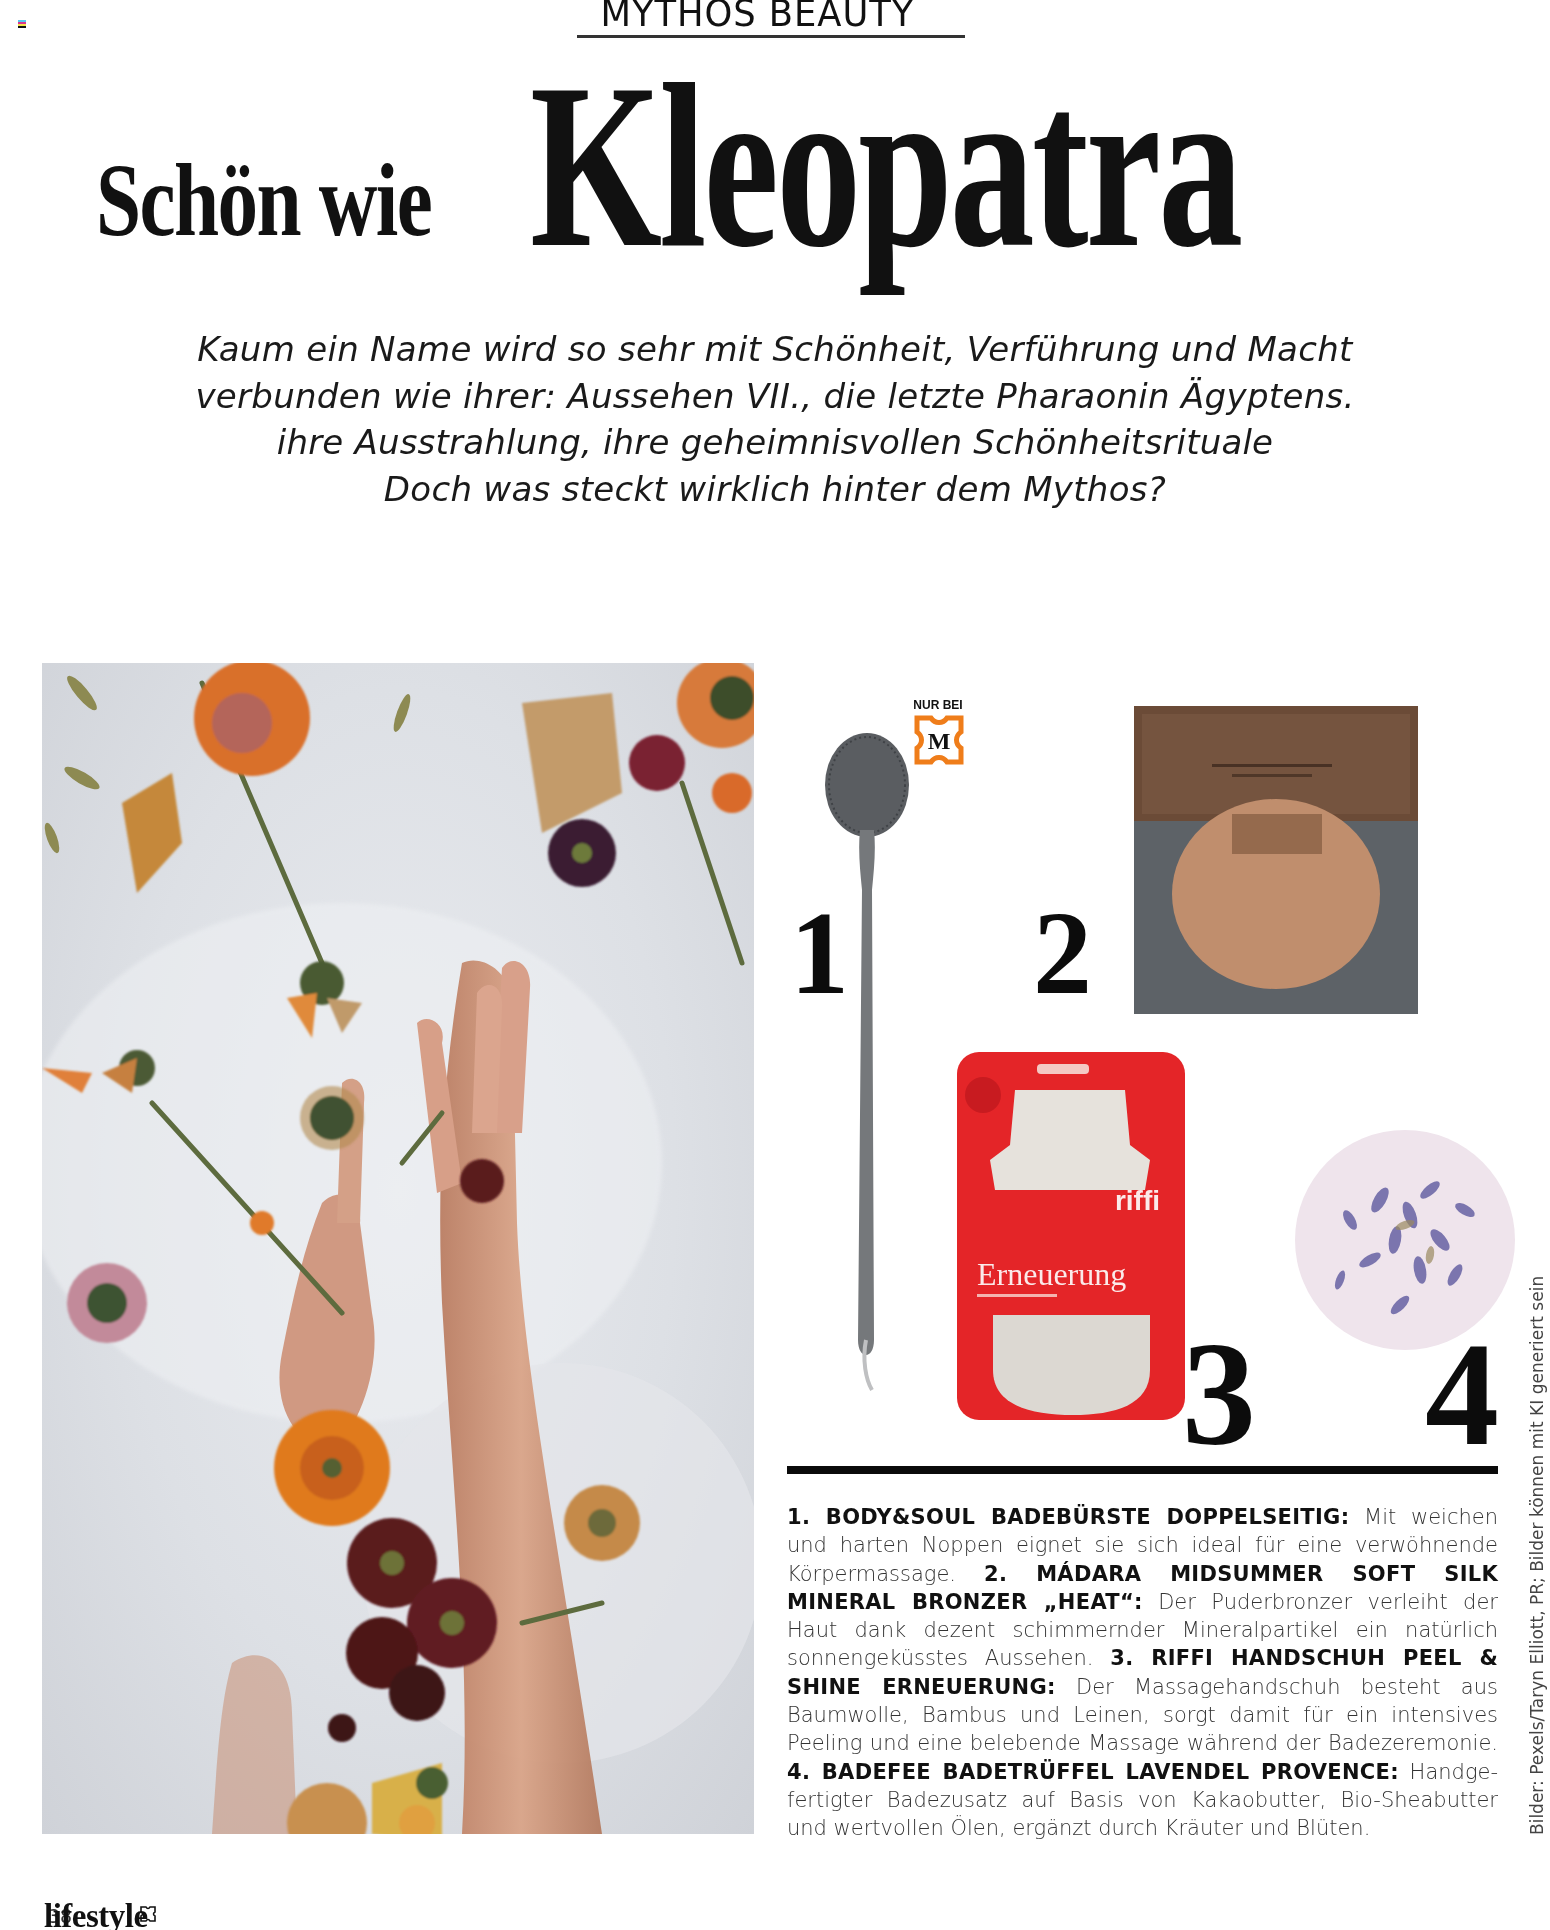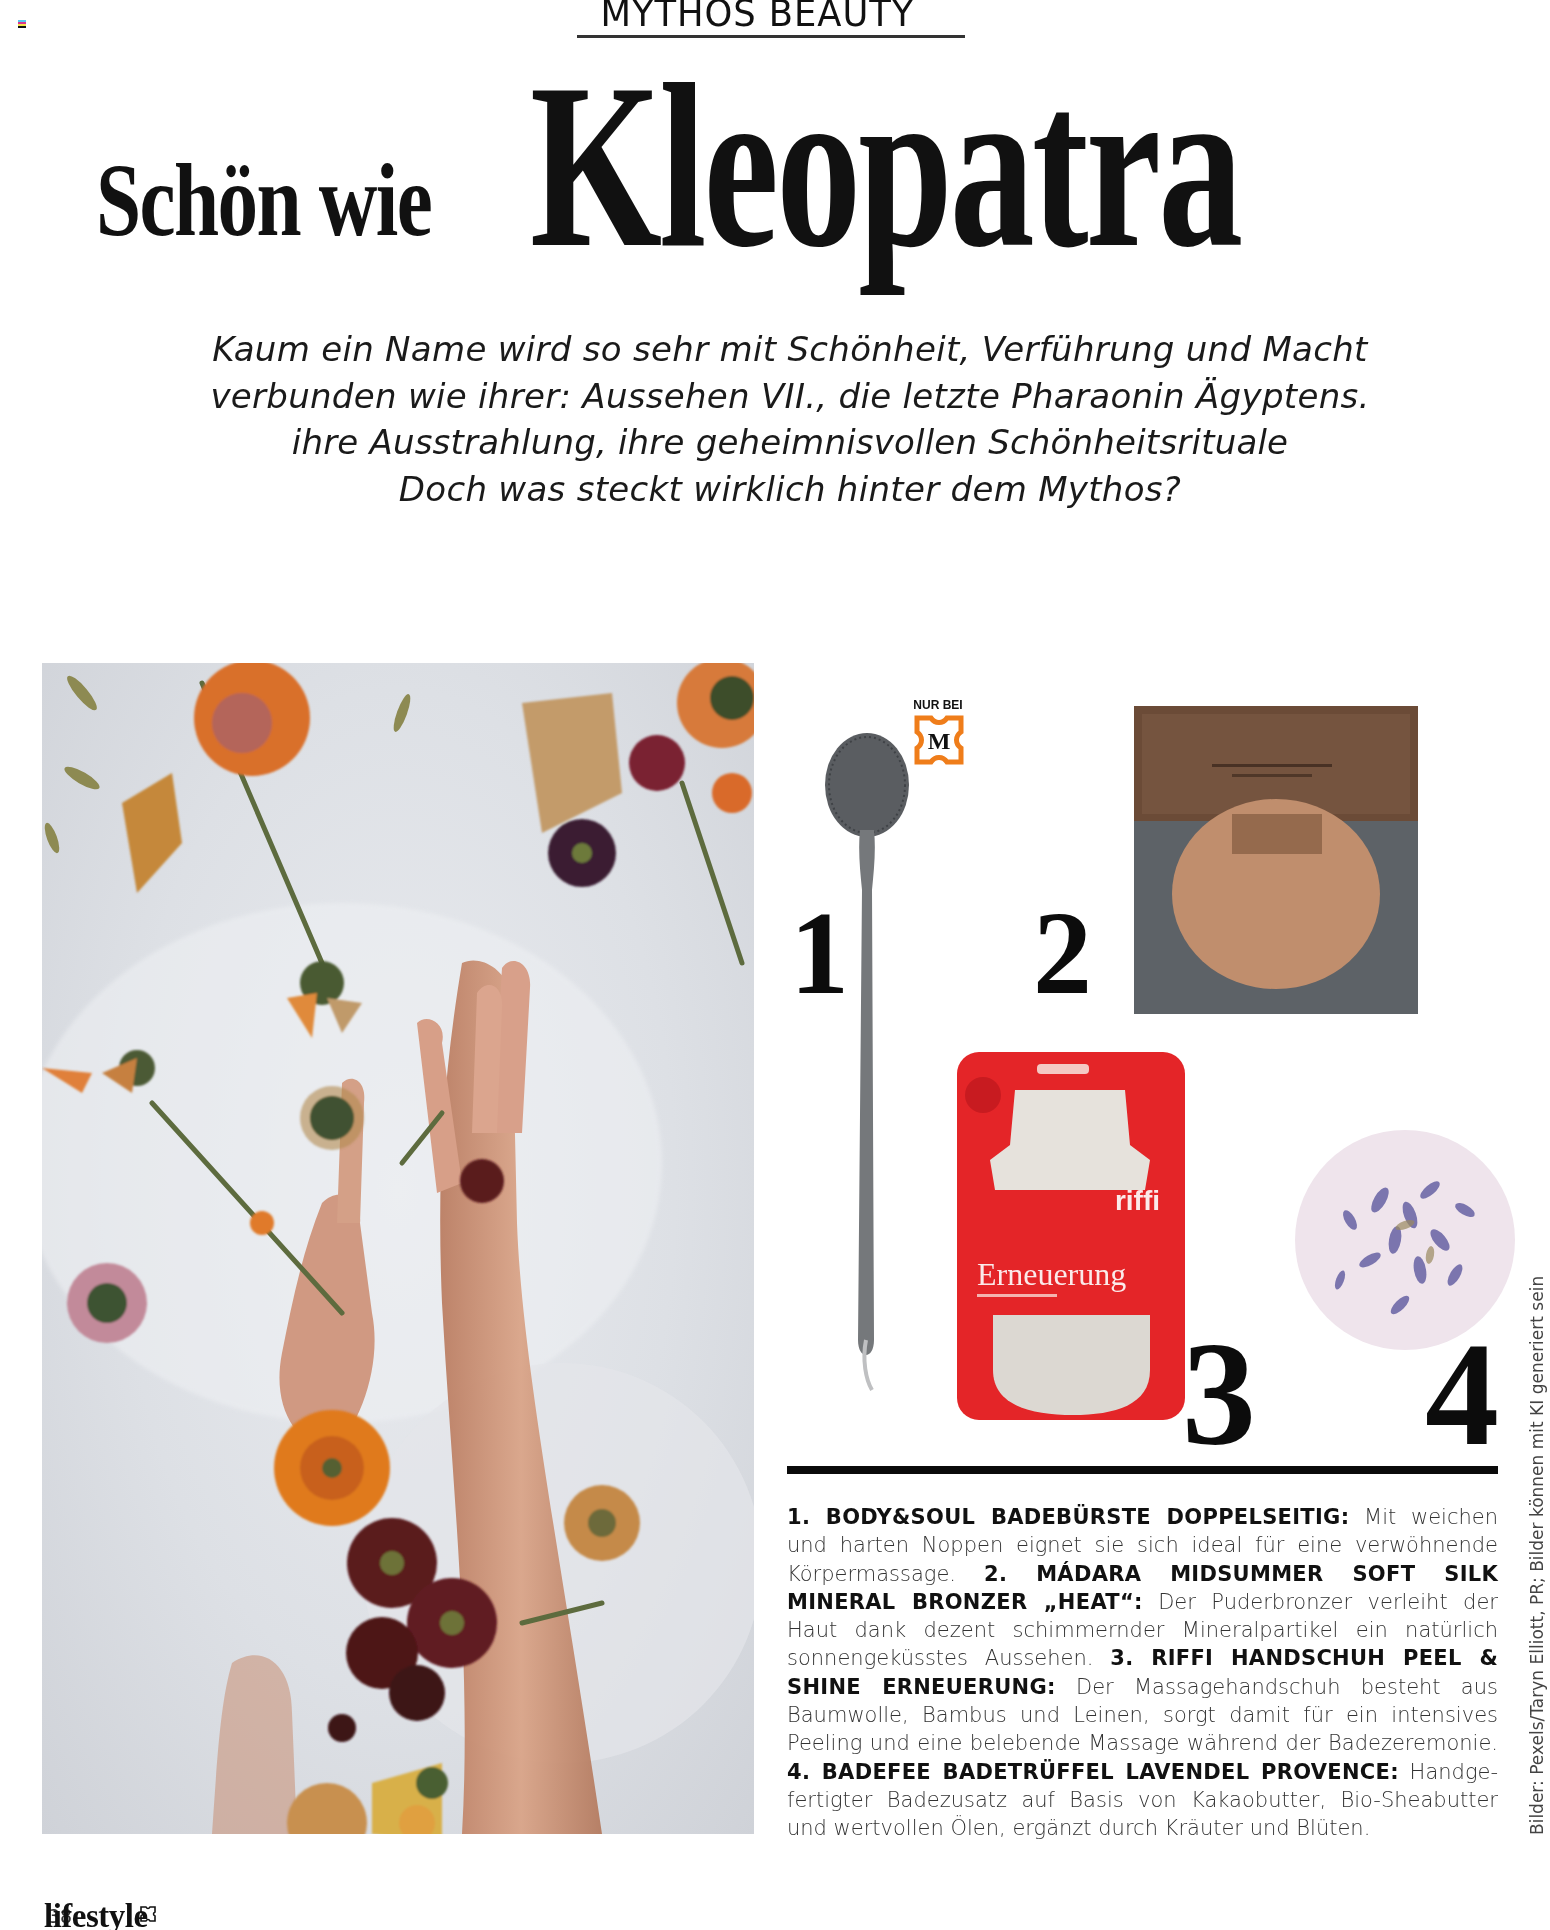--- a/index.html
+++ b/index.html
@@ -8,21 +8,21 @@
 
   .regmark { left:18px; top:20px; width:8px; height:8px; }
   .regmark div { height:2px; }
 
   .kicker { left:577px; top:-8px; width:388px; text-align:center; font-family:"DejaVu Sans", sans-serif; font-size:38px; letter-spacing:1px; line-height:42px; color:#111; font-weight:normal; transform:scaleX(0.93); transform-origin:left top; }
   .kicker-line { left:577px; top:35px; width:388px; height:3px; background:#333; }
 
   .title-small { left:96px; top:148px; font-family:"Liberation Serif", serif; font-weight:bold; font-size:104px; line-height:104px; letter-spacing:-2px; transform:scaleX(0.78); transform-origin:left top; white-space:nowrap; }
   .title-big { left:530px; top:48px; font-family:"Liberation Serif", serif; font-weight:bold; font-size:236px; line-height:236px; letter-spacing:-4px; transform:scaleX(0.72); transform-origin:left top; white-space:nowrap; }
 
-  .intro { left:155px; top:326px; width:1270px; text-align:center; font-family:"DejaVu Sans", sans-serif; font-size:34px; line-height:46.5px; color:#1a1a1a; }
+  .intro { left:140px; top:326px; width:1270px; text-align:center; font-family:"DejaVu Sans", sans-serif; font-size:34px; line-height:46.5px; color:#1a1a1a; }
   .intro .it { font-style:italic; font-weight:200; letter-spacing:0.3px; }
   .intro .bi { font-style:italic; font-weight:normal; letter-spacing:0.2px; }
 
   .photo { left:42px; top:663px; width:712px; height:1171px; background:radial-gradient(ellipse at 50% 45%, #e9ebef 0%, #dde0e5 55%, #cfd2d8 100%); overflow:hidden; }
 
   .products { left:780px; top:680px; width:760px; height:780px; }
   .num { font-family:"Liberation Serif", serif; font-weight:bold; color:#0c0c0c; line-height:1; }
 
   .divider { left:787px; top:1466px; width:711px; height:8px; background:#0a0a0a; }
 

